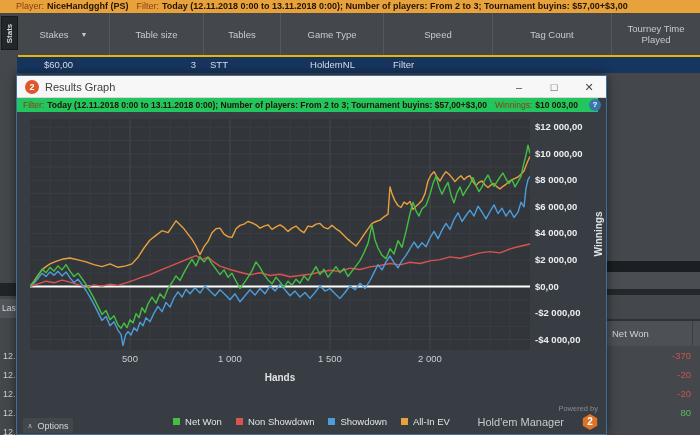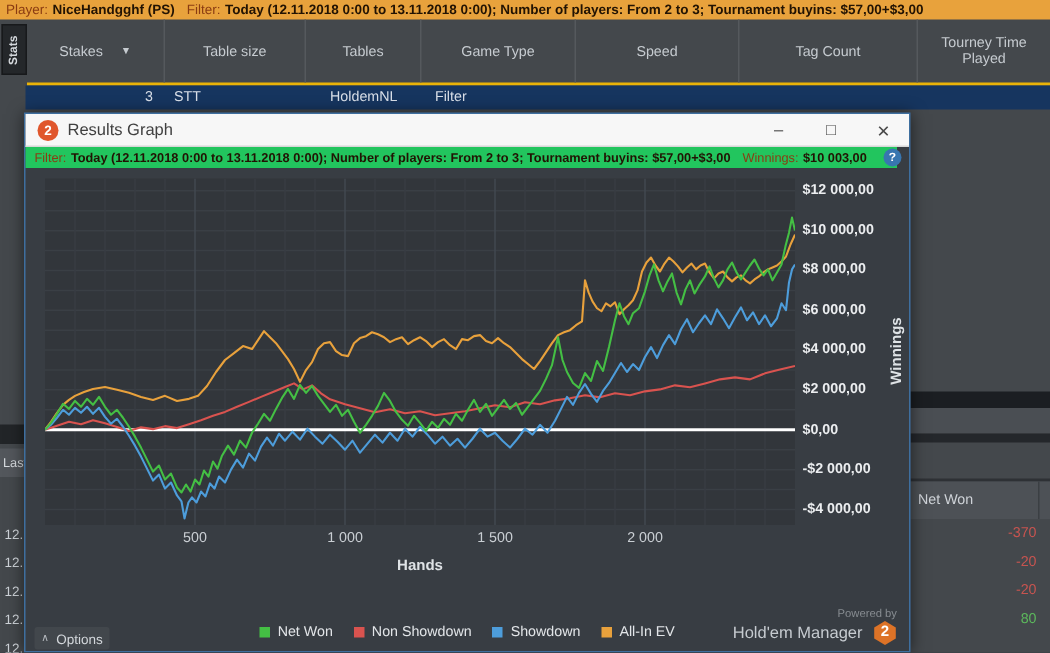--- a/index.html
+++ b/index.html
@@ -2,21 +2,21 @@
 <html><head>
 <meta charset="utf-8">
 <style>
   html,body{margin:0;padding:0;}
   body{width:700px;height:435px;overflow:hidden;background:#44484c;
        font-family:"Liberation Sans", sans-serif; position:relative;}
   .abs{position:absolute;}
 
   
   #top-bar{left:0;top:0;width:700px;height:13px;background:#e8a23c;
-    font-size:9px;line-height:13px;white-space:nowrap;overflow:hidden;padding-left:4px;box-sizing:border-box;}
+    font-size:9px;line-height:13px;white-space:nowrap;overflow:hidden;padding-left:16px;box-sizing:border-box;}
   .tb-label{color:#8a3c12;margin-right:3px;}
   .tb-value{color:#221303;font-weight:bold;margin-right:8px;}
 
   
   #stats-tab{left:1px;top:16px;width:15px;height:32px;background:#24272a;border:1px solid #17191b;}
   #stats-tab span{position:absolute;left:-8px;top:12px;display:block;width:30px;
     transform:rotate(-90deg);font-size:8px;font-weight:bold;color:#d5d9dd;text-align:center;}
 
   
   #col-headers{left:18px;top:13px;width:682px;height:44px;display:grid;
@@ -82,21 +82,21 @@
   .lg-sq{width:7px;height:7px;display:inline-block;}
   .lg-lb{font-size:9.5px;color:#e2e5e8;}
 
   #options-btn{left:6px;top:342px;width:50px;height:15px;background:#42474c;border-radius:2px;
     display:flex;align-items:center;justify-content:center;gap:5px;}
   #options-btn .chev{font-size:7px;color:#b6babf;line-height:15px;}
   #options-btn .olb{font-size:9px;color:#d3d7db;}
 
   #powered{right:8px;top:328px;display:flex;flex-direction:column;align-items:flex-end;}
   #powered .pby{font-size:7.5px;color:#878c91;margin-bottom:1px;}
-  #brand-row{display:flex;align-items:center;gap:7px;}
+  #brand-row{display:flex;align-items:center;gap:18px;}
   #brand-row .bname{font-size:11px;color:#c6cbd0;}
   #brand-badge{width:16px;height:16px;background:#dd7327;color:#fff;font-size:10px;font-weight:bold;
     text-align:center;line-height:16px;
     clip-path:polygon(50% 0%,95% 27%,95% 73%,50% 100%,5% 73%,5% 27%);}
 </style>
 </head>
 <body>
 
 <div class="abs" id="top-bar">
   <span class="tb-label">Player:</span><span class="tb-value">NiceHandgghf (PS)</span><span class="tb-label">Filter:</span><span class="tb-value">Today (12.11.2018 0:00 to 13.11.2018 0:00); Number of players: From 2 to 3; Tournament buyins: $57,00+$3,00</span>
@@ -125,20 +125,21 @@
     </div>
   <div class="hcell">
       <span>Tag Count</span>
     </div>
   <div class="hcell">
       <span>Tourney Time Played</span>
     </div>
 </div>
 
 <div class="abs" id="stats-row">
+  <div class="c-stakes">$60,00</div>
   <div class="c-tsize">3</div>
   <div class="c-tables">STT</div>
   <div class="c-gtype">HoldemNL</div>
   <div class="c-speed">Filter</div>
 </div>
 
 <div class="band" style="left:0;top:283px;width:16px;height:13px;background:#222528;"></div>
 <div class="abs" id="bg-left-header">Last</div>
 <div class="abs" id="bg-left-rows">
     <div class="bgrow-l">12.</div>

